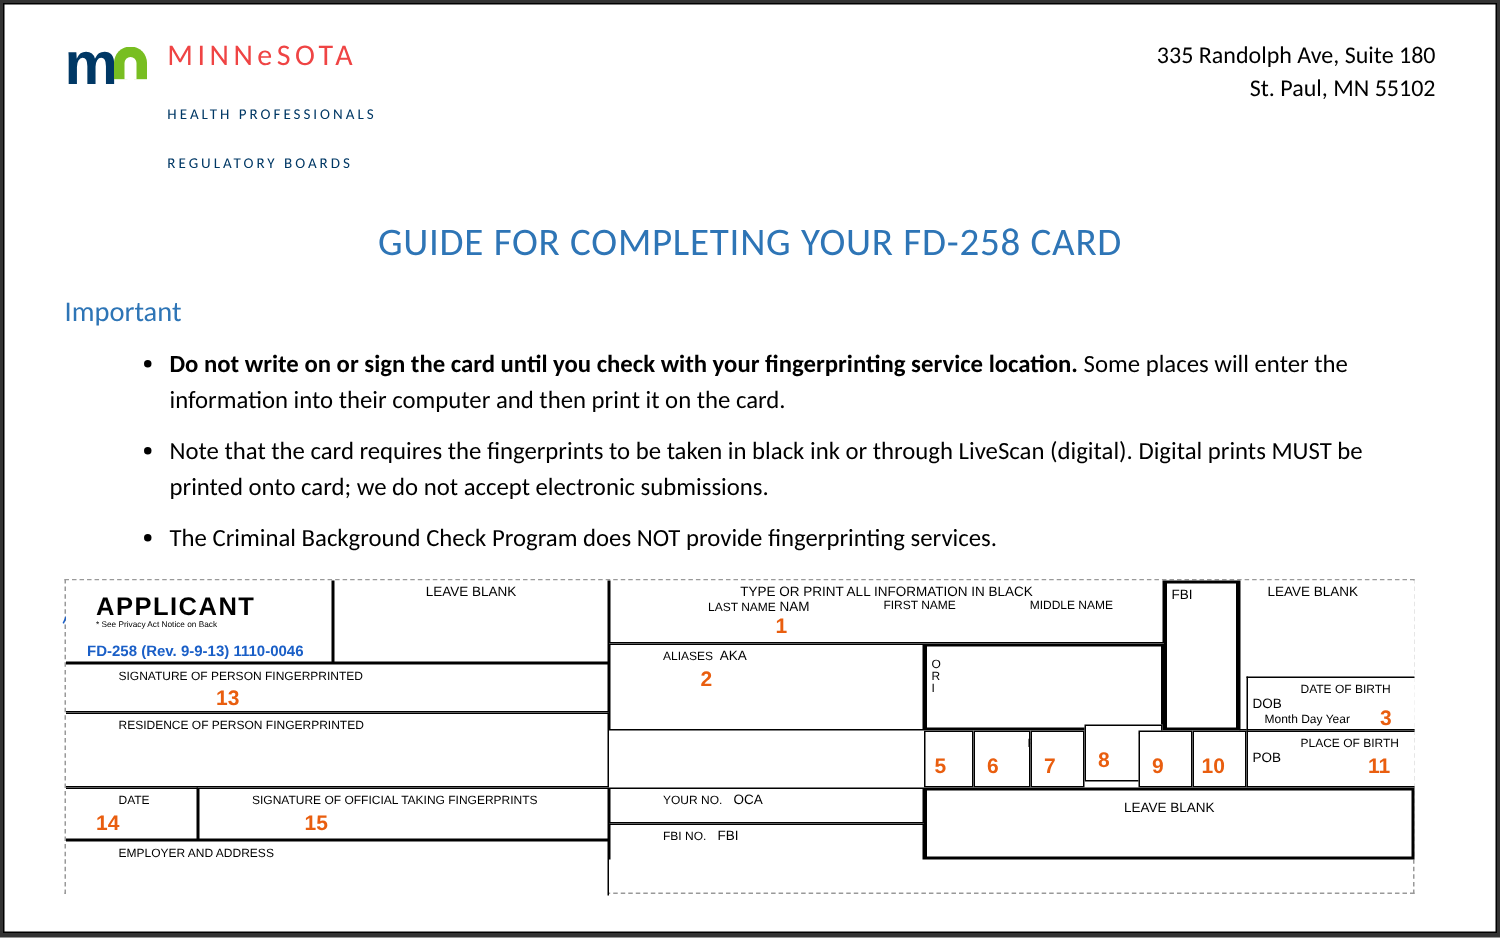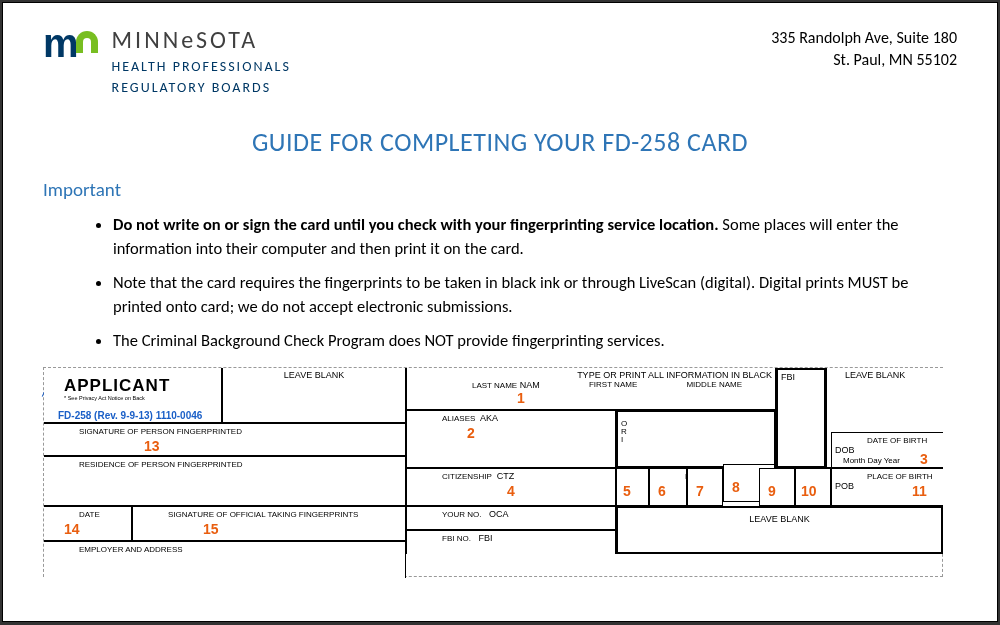--- a/index.html
+++ b/index.html
@@ -38,31 +38,31 @@
   .arch {
     width: 22px; height: 22px;
     border: 7px solid #78BE21;
     border-bottom: none;
     border-radius: 22px 22px 0 0;
     margin-bottom: 6px;
     margin-left: -2px;
   }
   .logo-text { padding-top: 2px; padding-left: 6px; }
   .logo-line1 {
-    color: #404040;
-    font-size: 24px;
+    color: #ef4444;
+    font-size: 20px;
     font-weight: 400;
     letter-spacing: 3px;
   }
   .logo-line2, .logo-line3 {
     color: #003865;
-    font-size: 14px;
+    font-size: 10px;
     letter-spacing: 2px;
     font-weight: 400;
-    margin-top: 4px;
+    margin-top: 20px;
   }
   .header-right {
     text-align: right;
     font-size: 16px;
     line-height: 1.4;
     color: #000;
     padding-top: 4px;
   }
   .header-right .program { color: #003865; font-size: 17px; }
   .title {
@@ -157,21 +157,21 @@
 
     <div class="cell" style="top:0;left:0;width:178px;height:55px;border-top:none;border-left:none;">
       <span class="applicant">APPLICANT</span>
       <span class="applicant-sub">* See Privacy Act Notice on Back</span>
       <span class="fdline">FD-258 (Rev. 9-9-13) 1110-0046</span>
     </div>
     <div class="cell" style="top:0;left:178px;width:184px;height:55px;text-align:center;border-top:none;">
       <span>LEAVE BLANK</span>
     </div>
     <div class="cell" style="top:0;left:362px;width:370px;height:42px;border-top:none;">
-      <div style="text-align:right;font-size:9px;">TYPE OR PRINT ALL INFORMATION IN BLACK</div>
+      <div style="text-align:center;font-size:9px;">TYPE OR PRINT ALL INFORMATION IN BLACK</div>
       <div style="display:flex;justify-content:space-between;padding:0 30px;">
         <span><span class="lblsmall">LAST NAME</span> <span>NAM</span></span>
         <span class="lblsmall">FIRST NAME</span>
         <span class="lblsmall">MIDDLE NAME</span>
       </div>
       <span class="num" style="top:22px;left:110px;">1</span>
     </div>
     <div class="cell thickborder" style="top:0;left:732px;width:50px;height:100px;border-top:none;">
       <span>FBI</span>
     </div>
@@ -188,25 +188,20 @@
       <span>AKA</span>
       <span class="num" style="top:14px;left:60px;">2</span>
     </div>
     <div class="cell thickborder" style="top:42px;left:572px;width:160px;height:58px;border-right:none;">
       <div class="ori-vert" style="top:8px;left:3px;">O<br>R<br>I</div>
     </div>
 
     <div class="cell" style="top:88px;left:0;width:362px;height:50px;border-left:none;">
       <span class="lblsmall">RESIDENCE OF PERSON FINGERPRINTED</span>
     </div>
-    <div class="cell" style="top:100px;left:362px;width:210px;height:38px;">
-      <span class="lblsmall">CITIZENSHIP</span>&nbsp;
-      <span>CTZ</span>
-      <span class="num" style="top:14px;left:100px;">4</span>
-    </div>
     <div class="cell" style="top:100px;left:572px;width:33px;height:38px;">
       <span class="lblsmall">SEX</span>
       <span class="num" style="top:14px;left:6px;">5</span>
     </div>
     <div class="cell" style="top:100px;left:605px;width:38px;height:38px;">
       <span class="lblsmall">RACE</span>
       <span class="num" style="top:14px;left:8px;">6</span>
     </div>
     <div class="cell" style="top:100px;left:643px;width:36px;height:38px;">
       <span class="lblsmall">HGT.</span>

